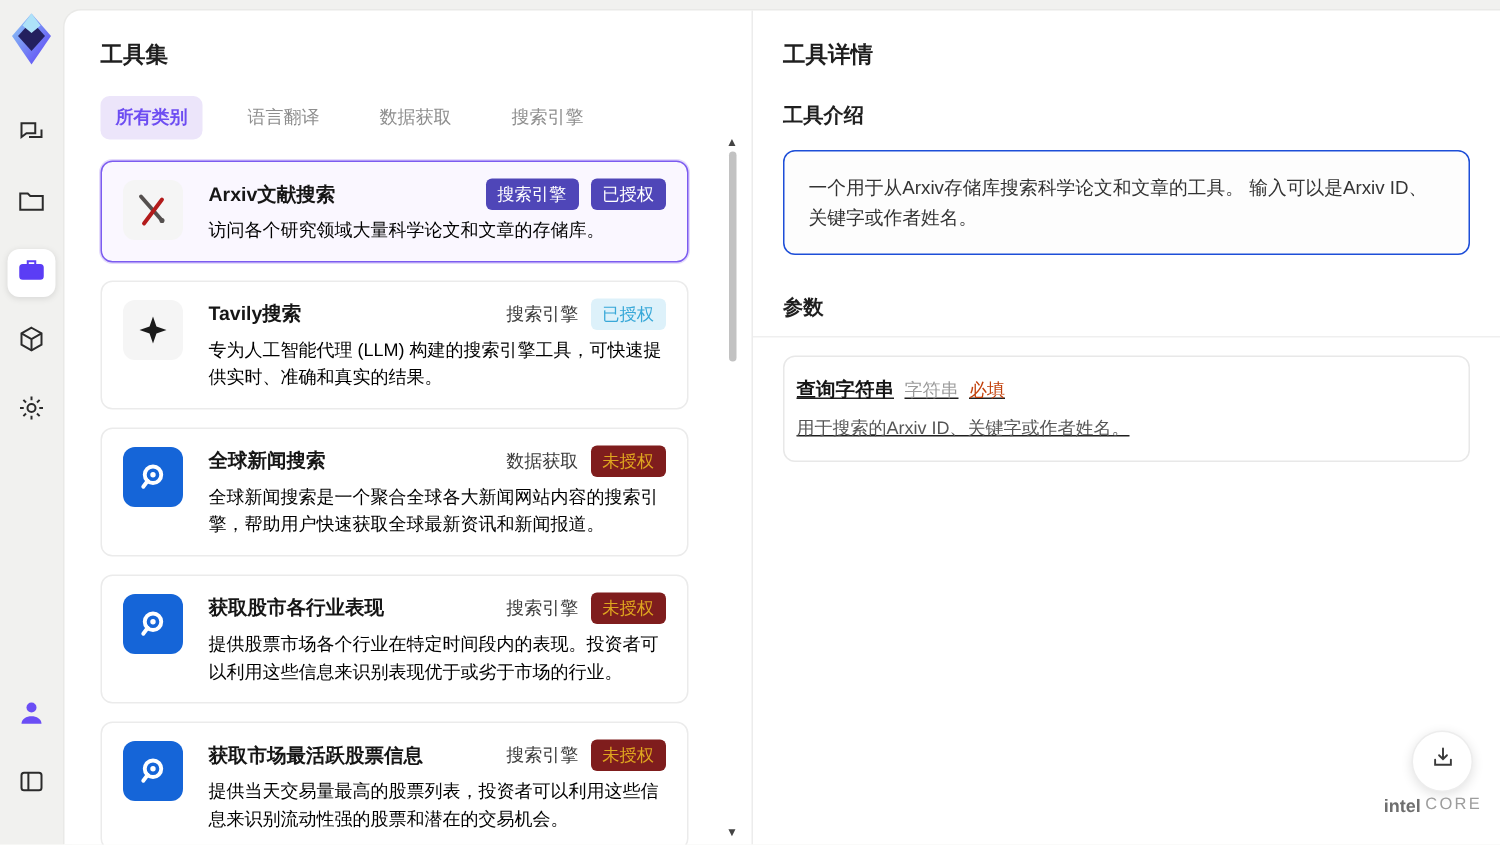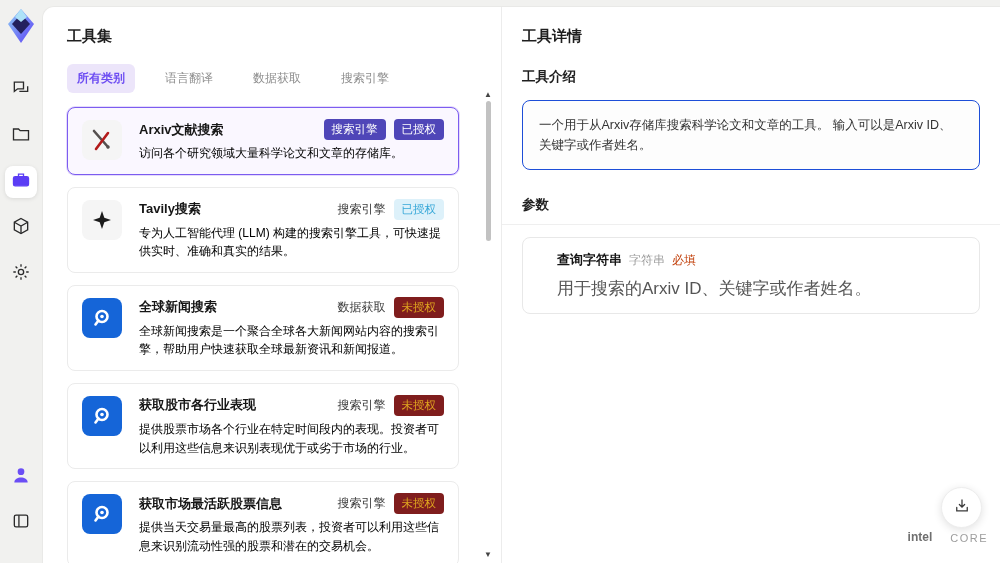--- a/index.html
+++ b/index.html
@@ -64,34 +64,34 @@
   .vscroll .car.up { top:0; } .vscroll .car.down { bottom:0; }
   
   .details-pane { flex:1; border-left:1px solid #ececec; padding:20px 20px 0 20px; }
   .details-title { font-size:15px; font-weight:bold; margin-bottom:22px; }
   .section-h { font-size:13.5px; font-weight:bold; margin-bottom:14px; }
   .intro-box {
     border:1px solid #1d4ed8; background:#fdfdfd; border-radius:8px;
     padding:14px 16px; font-size:12.5px; color:#333; line-height:1.6; margin-bottom:26px;
   }
   .params-h { font-size:13.5px; font-weight:bold; padding-bottom:10px; border-bottom:1px solid #efefef; margin:0 -20px 12px -20px; padding-left:20px; }
-  .param-box { border:1px solid #e8e8e8; background:#fff; border-radius:8px; padding:13px 34px; }
+  .param-box { border:1px solid #e8e8e8; background:#fff; border-radius:8px; padding:13px 8px;text-decoration:underline; }
   .param-line { display:flex; align-items:baseline; gap:7px; margin-bottom:8px; }
   .param-name { font-size:13px; font-weight:bold; color:#161616; }
   .param-type { font-size:12px; color:#9a9a9a; }
   .param-req  { font-size:12px; color:#c2410c; }
-  .param-desc { font-size:17px; color:#555; }
+  .param-desc { font-size:12px; color:#555; }
   
   .fab {
     position:absolute; right:18px; top:487px; width:41px; height:41px; border-radius:50%;
     background:#fff; border:1px solid #ededed; box-shadow:0 2px 8px rgba(0,0,0,.12);
     display:flex; align-items:center; justify-content:center; cursor:pointer; z-index:9;
   }
   .fab svg { width:18px; height:18px; stroke:#3a3a3a; fill:none; stroke-width:1.7; }
-  .brand { position:absolute; right:12px; top:530px; z-index:9; display:flex; align-items:flex-end; gap:18px; }
+  .brand { position:absolute; right:12px; top:530px; z-index:9; display:flex; align-items:flex-start; gap:3px; }
   .brand .b1 { font-size:12px; font-weight:bold; color:#6f6f6f; }
   .brand .b2 { font-size:11px; color:#9d9d9d; letter-spacing:1.5px; text-transform:uppercase; }
 </style>
 </head>
 <body>
 
 <div class="rail">
   <div class="logo">
     <svg viewBox="0 0 28 36">
       <defs>

